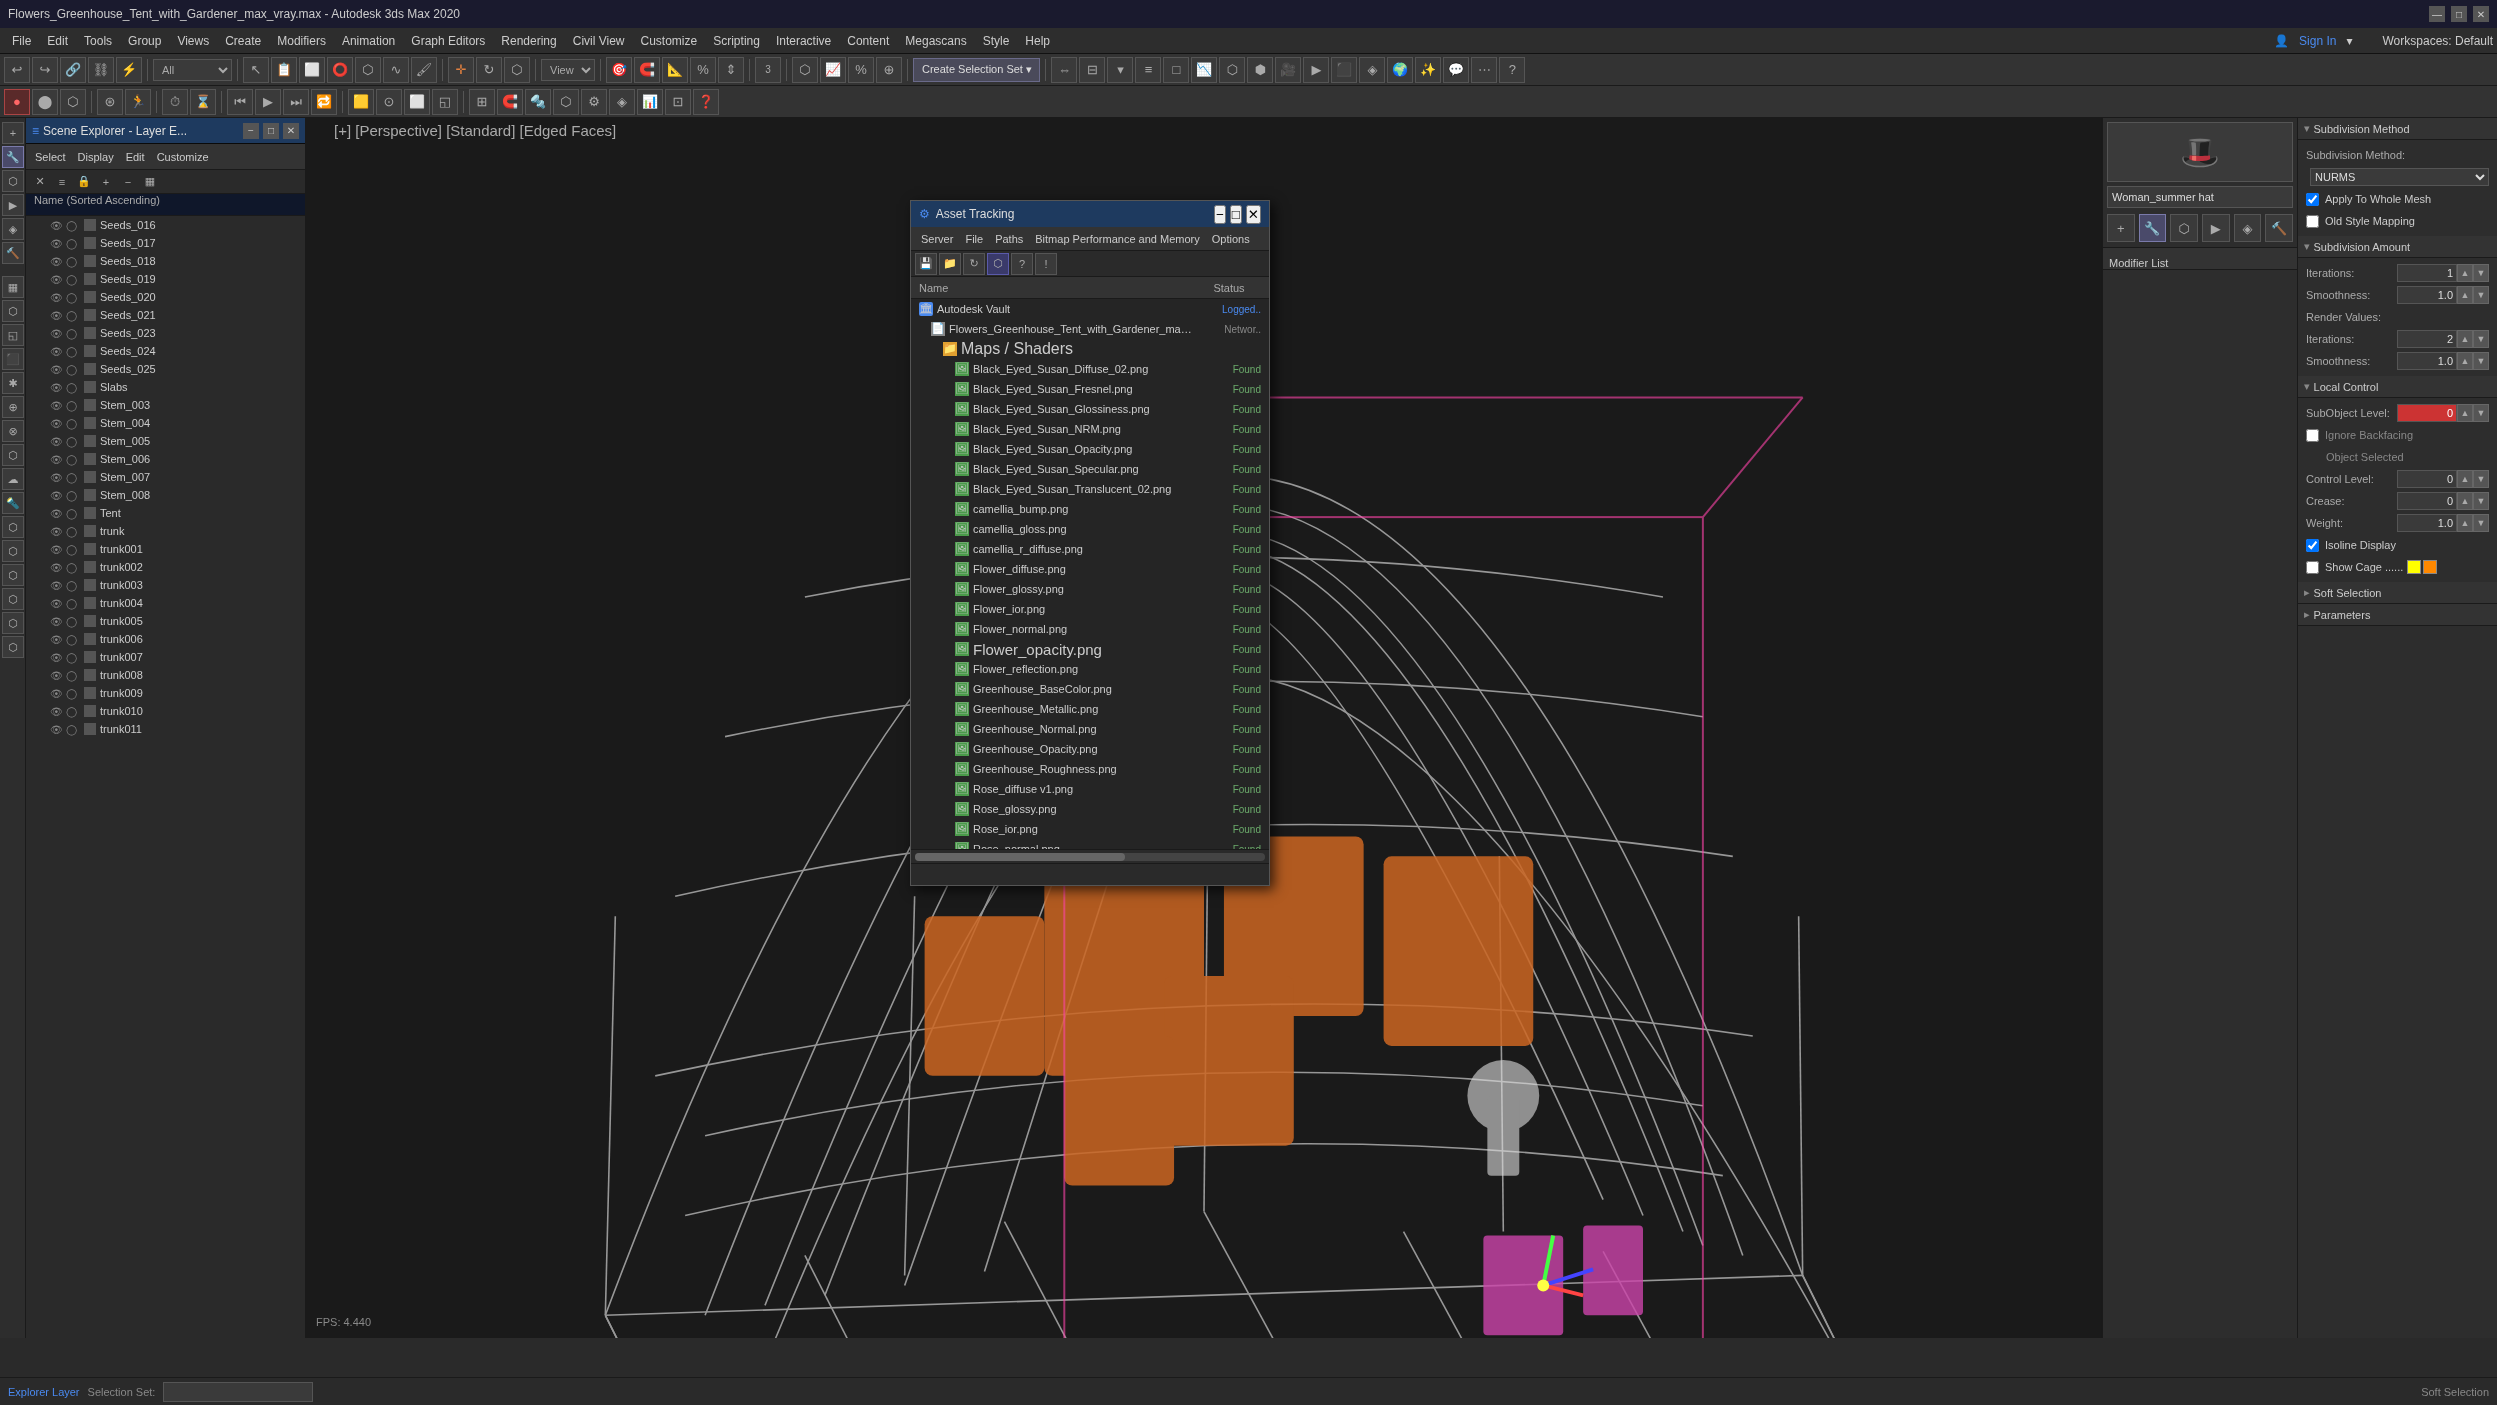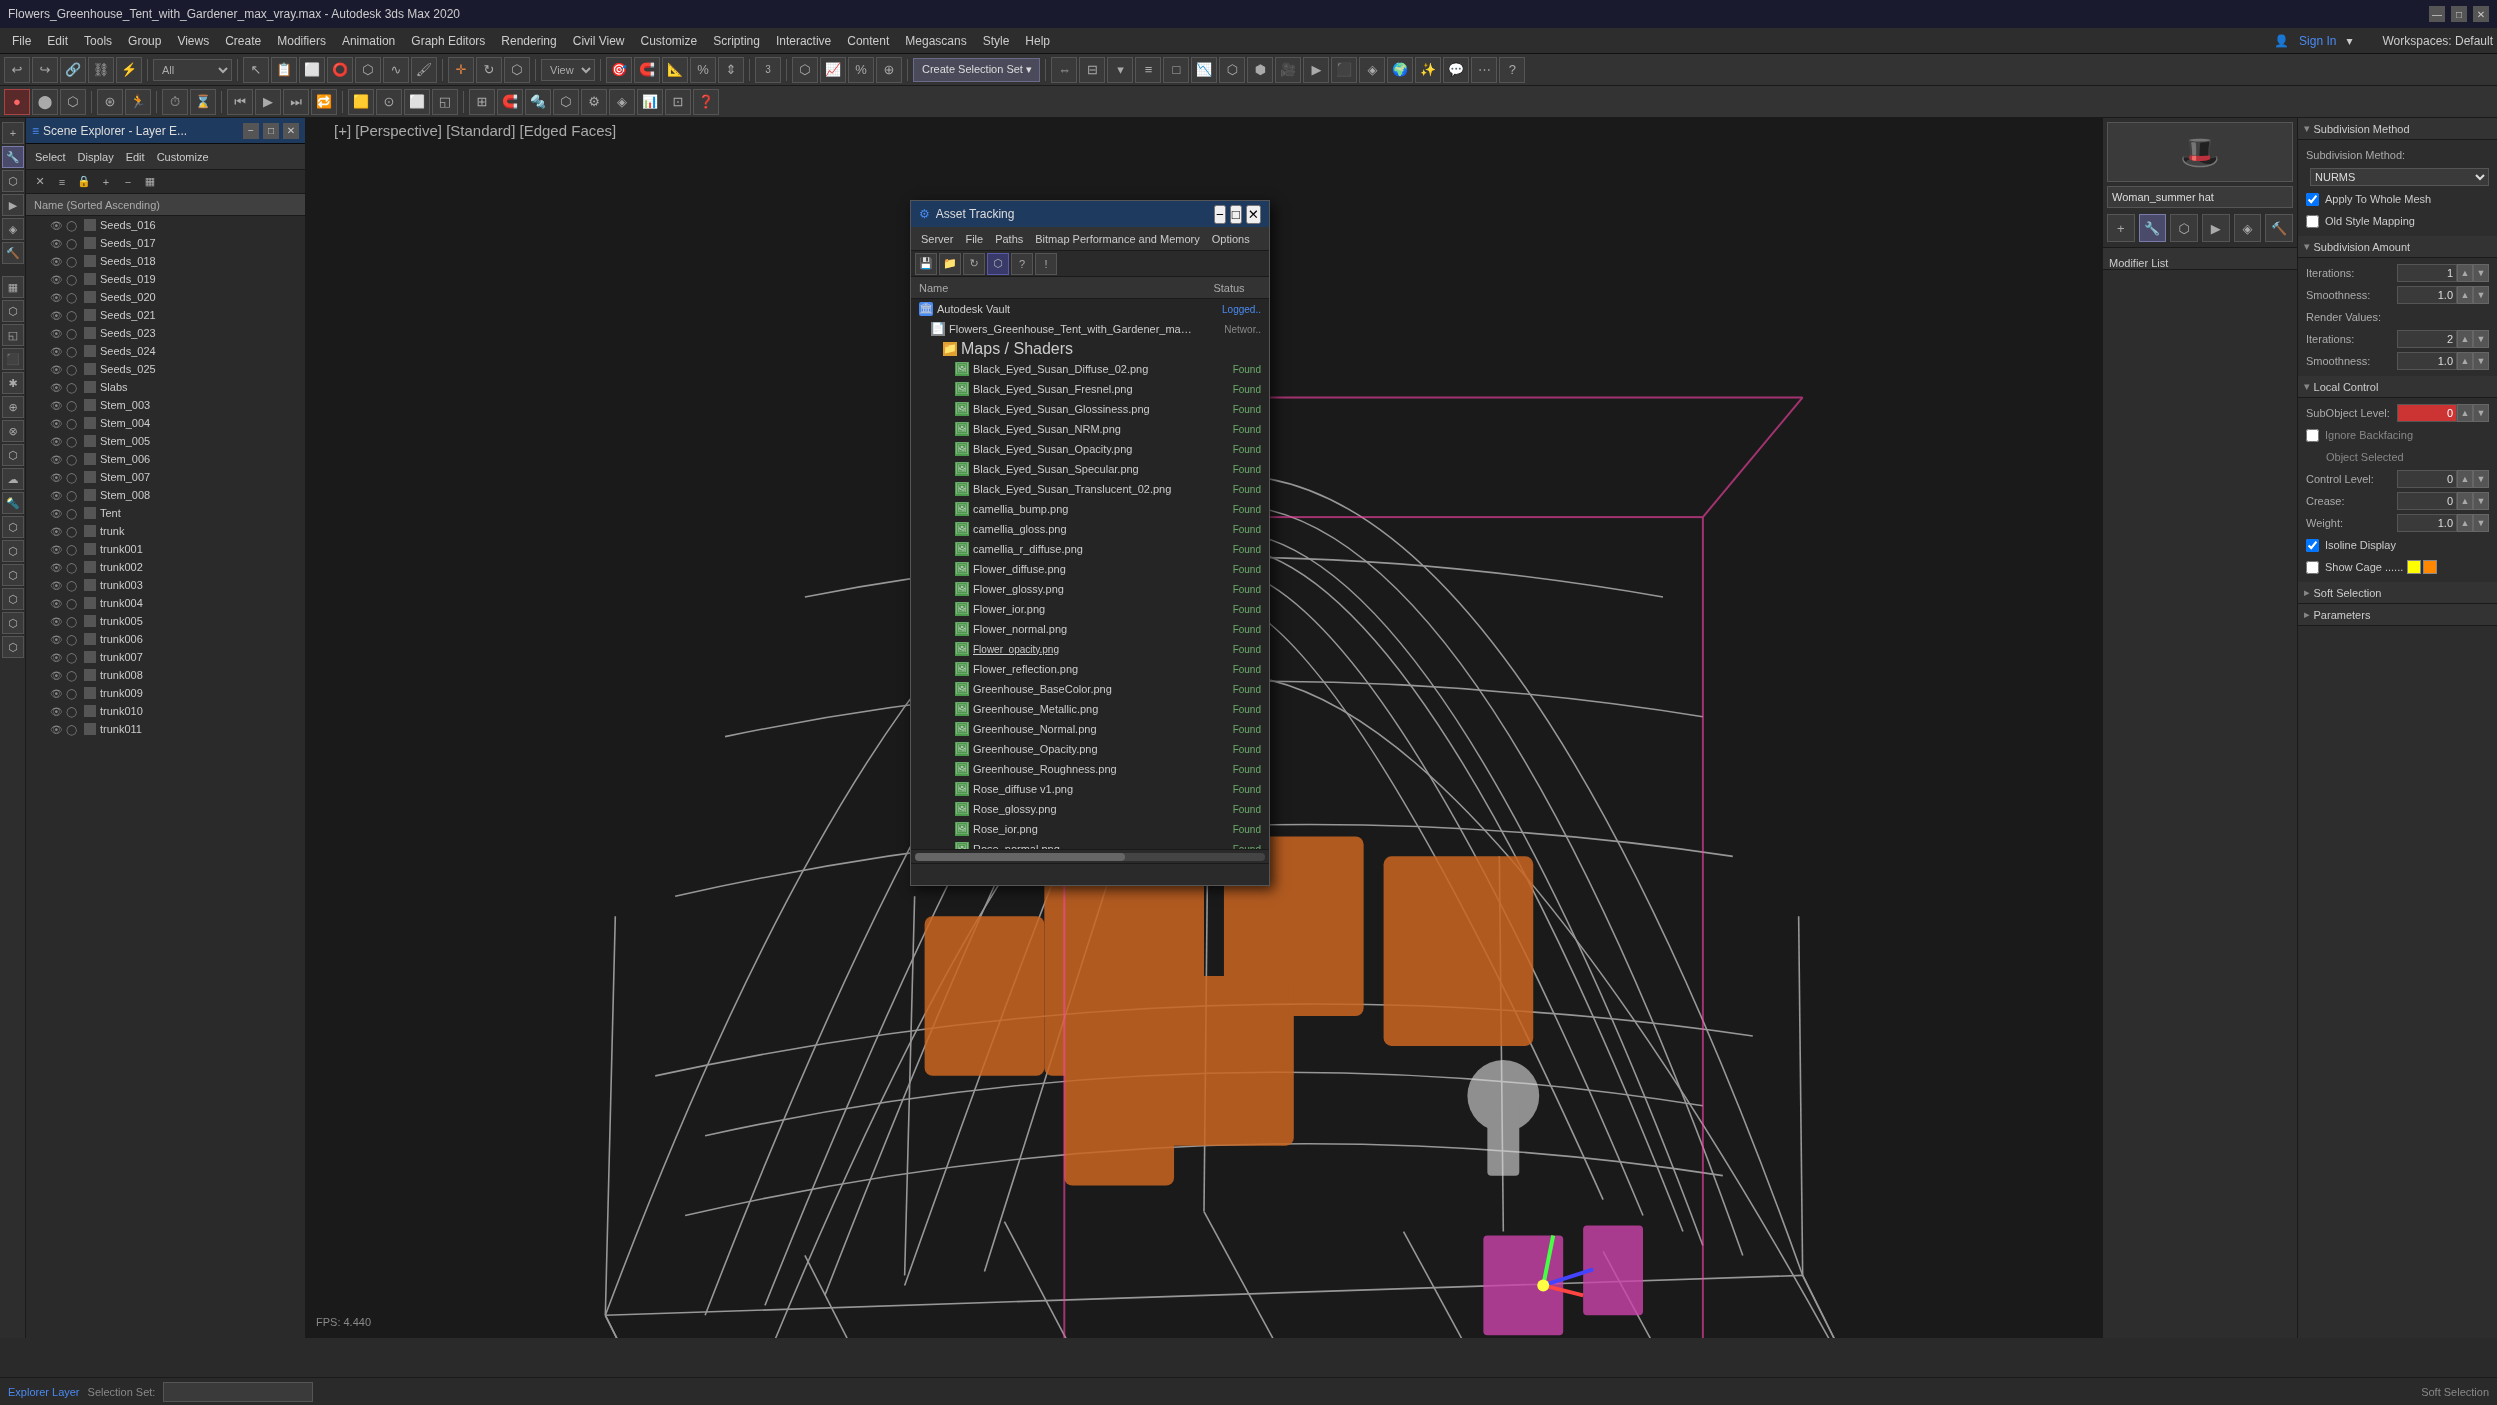--- a/index.html
+++ b/index.html
@@ -158,24 +158,24 @@
     .se-icon-btn {
       width: 20px; height: 20px;
       background: transparent;
       border: 1px solid transparent;
       color: #aaa;
       cursor: pointer;
       display: flex; align-items: center; justify-content: center;
       font-size: 11px;
     }
     .se-sort-header {
-      background: #404040;
+      background: #0f172a;
       height: 22px;
       display: flex;
-      align-items: center;
+      align-items: flex-start;
       padding: 0 8px;
       font-size: 11px;
       color: #aaa;
       border-bottom: 1px solid #1a1a1a;
     }
     #se-tree {
       flex: 1;
       overflow-y: auto;
       background: #2a2a2a;
     }
@@ -1232,21 +1232,21 @@
   </div>
       <div class="at-row">
     <span style="display:inline-block;width:40px;"></span>
     <span class="row-icon img-icon" style="font-size:11px;margin-right:4px;">🖼</span>
     <span class="row-name" style="flex:1;overflow:hidden;text-overflow:ellipsis;white-space:nowrap;font-size:11px;">Flower_normal.png</span>
     <span class="row-status" style="width:70px;text-align:right;padding-right:4px;font-size:10px;color:#6aaa6a;">Found</span>
   </div>
       <div class="at-row">
     <span style="display:inline-block;width:40px;"></span>
     <span class="row-icon img-icon" style="font-size:11px;margin-right:4px;">🖼</span>
-    <span class="row-name" style="flex:1;overflow:hidden;text-overflow:ellipsis;white-space:nowrap;font-size:10px;text-decoration:underline;">Flower_opacity.png</span>
+    <span class="row-name" style="flex:1;overflow:hidden;text-overflow:ellipsis;white-space:nowrap;font-size:15px;">Flower_opacity.png</span>
     <span class="row-status" style="width:70px;text-align:right;padding-right:4px;font-size:10px;color:#6aaa6a;">Found</span>
   </div>
       <div class="at-row">
     <span style="display:inline-block;width:40px;"></span>
     <span class="row-icon img-icon" style="font-size:11px;margin-right:4px;">🖼</span>
     <span class="row-name" style="flex:1;overflow:hidden;text-overflow:ellipsis;white-space:nowrap;font-size:11px;">Flower_reflection.png</span>
     <span class="row-status" style="width:70px;text-align:right;padding-right:4px;font-size:10px;color:#6aaa6a;">Found</span>
   </div>
       <div class="at-row">
     <span style="display:inline-block;width:40px;"></span>

